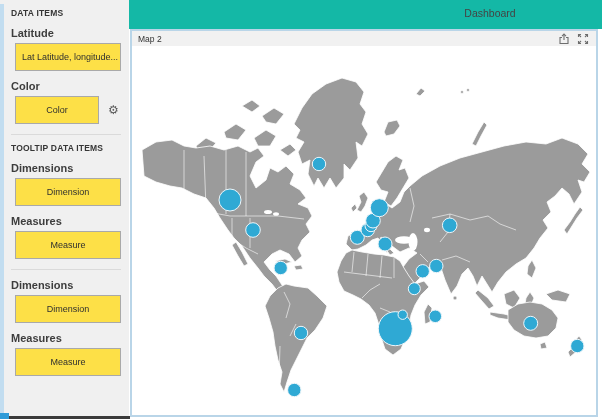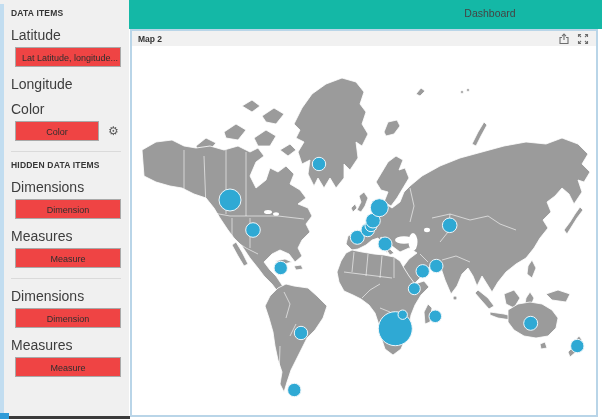--- a/index.html
+++ b/index.html
@@ -5,72 +5,71 @@
   html,body{margin:0;padding:0;background:#fff;}
   #app{position:relative;width:602px;height:419px;overflow:hidden;
        font-family:"Liberation Sans","DejaVu Sans",sans-serif;
        -webkit-font-smoothing:antialiased;background:#fff;}
 
   
   .sidebar{position:absolute;left:0;top:0;width:129px;height:419px;background:#f0f0f0;}
   .sidebar-accent{position:absolute;left:0;top:4px;bottom:3px;width:4px;background:#c2ddf0;}
   .sidebar-content{position:absolute;left:4px;top:0;right:0;bottom:0;padding:8px 6px 0 7px;}
   .section-title{font-size:8.5px;font-weight:bold;color:#363636;letter-spacing:.2px;margin:0 0 2px 0;}
-  .field-label{font-size:14px;color:#3d3d3d;margin:9px 0 4px 0;}
-  .sb-btn{box-sizing:border-box;display:block;width:106px;height:20px;margin-left:4px;
-          background:#ef4444;border:1px solid #a9a9a9;color:#2f2f2f;
+  .field-label{font-size:11px;color:#3d3d3d;margin:9px 0 4px 0;font-weight:bold;}
+  .sb-btn{box-sizing:border-box;display:block;width:106px;height:28px;margin-left:4px;
+          background:#fde047;border:1px solid #a9a9a9;color:#2f2f2f;
           font-size:9px;line-height:18px;text-align:center;cursor:default;
           white-space:nowrap;overflow:hidden;font-family:inherit;}
   .color-row{display:flex;align-items:center;margin-left:4px;}
   .color-row .sb-btn{width:84px;margin-left:0;}
   .gear{font-size:12px;color:#5a5a5a;margin-left:9px;line-height:20px;}
   .divider{border:none;border-top:1px solid #dadada;margin:10px 2px 8px 0;}
   .sidebar-bottom-strip{position:absolute;left:0;bottom:0;width:130px;height:3px;background:#3a3a3a;}
   .sidebar-corner{position:absolute;left:0;bottom:0;width:9px;height:6px;background:#2e9bd8;}
 
   
   .top-header{position:absolute;left:129px;top:0;width:473px;height:29px;background:#14b8a6;}
   .top-header .title{position:absolute;left:306px;top:7px;width:110px;text-align:center;
                      font-size:10.5px;color:#444;}
 
   
   .map-panel{position:absolute;left:130px;top:29px;width:468px;height:388px;
              box-sizing:border-box;border:2px solid #b9d5e8;background:#fff;}
   .panel-header{position:relative;height:15px;background:#f1f1f1;display:flex;align-items:center;}
-  .panel-title{font-size:8.5px;font-weight:bold;color:#333;padding-left:6px;}
+  .panel-title{font-size:8.5px;font-weight:normal;color:#333;padding-left:6px;}
   .panel-icons{margin-left:auto;display:flex;align-items:center;gap:7px;padding-right:7px;}
   .panel-icons svg{display:block;}
   .panel-body{position:relative;width:464px;height:369px;background:#fff;overflow:hidden;}
   .panel-body svg{display:block;}
 </style>
 </head>
 <body>
 
 <div id="app">
 
   <div class="sidebar">
     <div class="sidebar-accent"></div>
     <div class="sidebar-content">
       <div class="section-title">DATA ITEMS</div>
 
       <div class="field-label">Latitude</div>
       <button class="sb-btn">Lat Latitude, longitude...</button>
 
-      <div class="field-label">Longitude</div>
 
 
       <div class="field-label">Color</div>
       <div class="color-row">
         <button class="sb-btn">Color</button>
         <span class="gear">⚙</span>
       </div>
 
       <hr class="divider">
 
-      <div class="section-title">HIDDEN DATA ITEMS</div>
+      <div class="section-title">TOOLTIP DATA ITEMS</div>
 
       <div class="field-label">Dimensions</div>
       <button class="sb-btn">Dimension</button>
 
       <div class="field-label">Measures</div>
       <button class="sb-btn">Measure</button>
 
       <hr class="divider">
 
 

